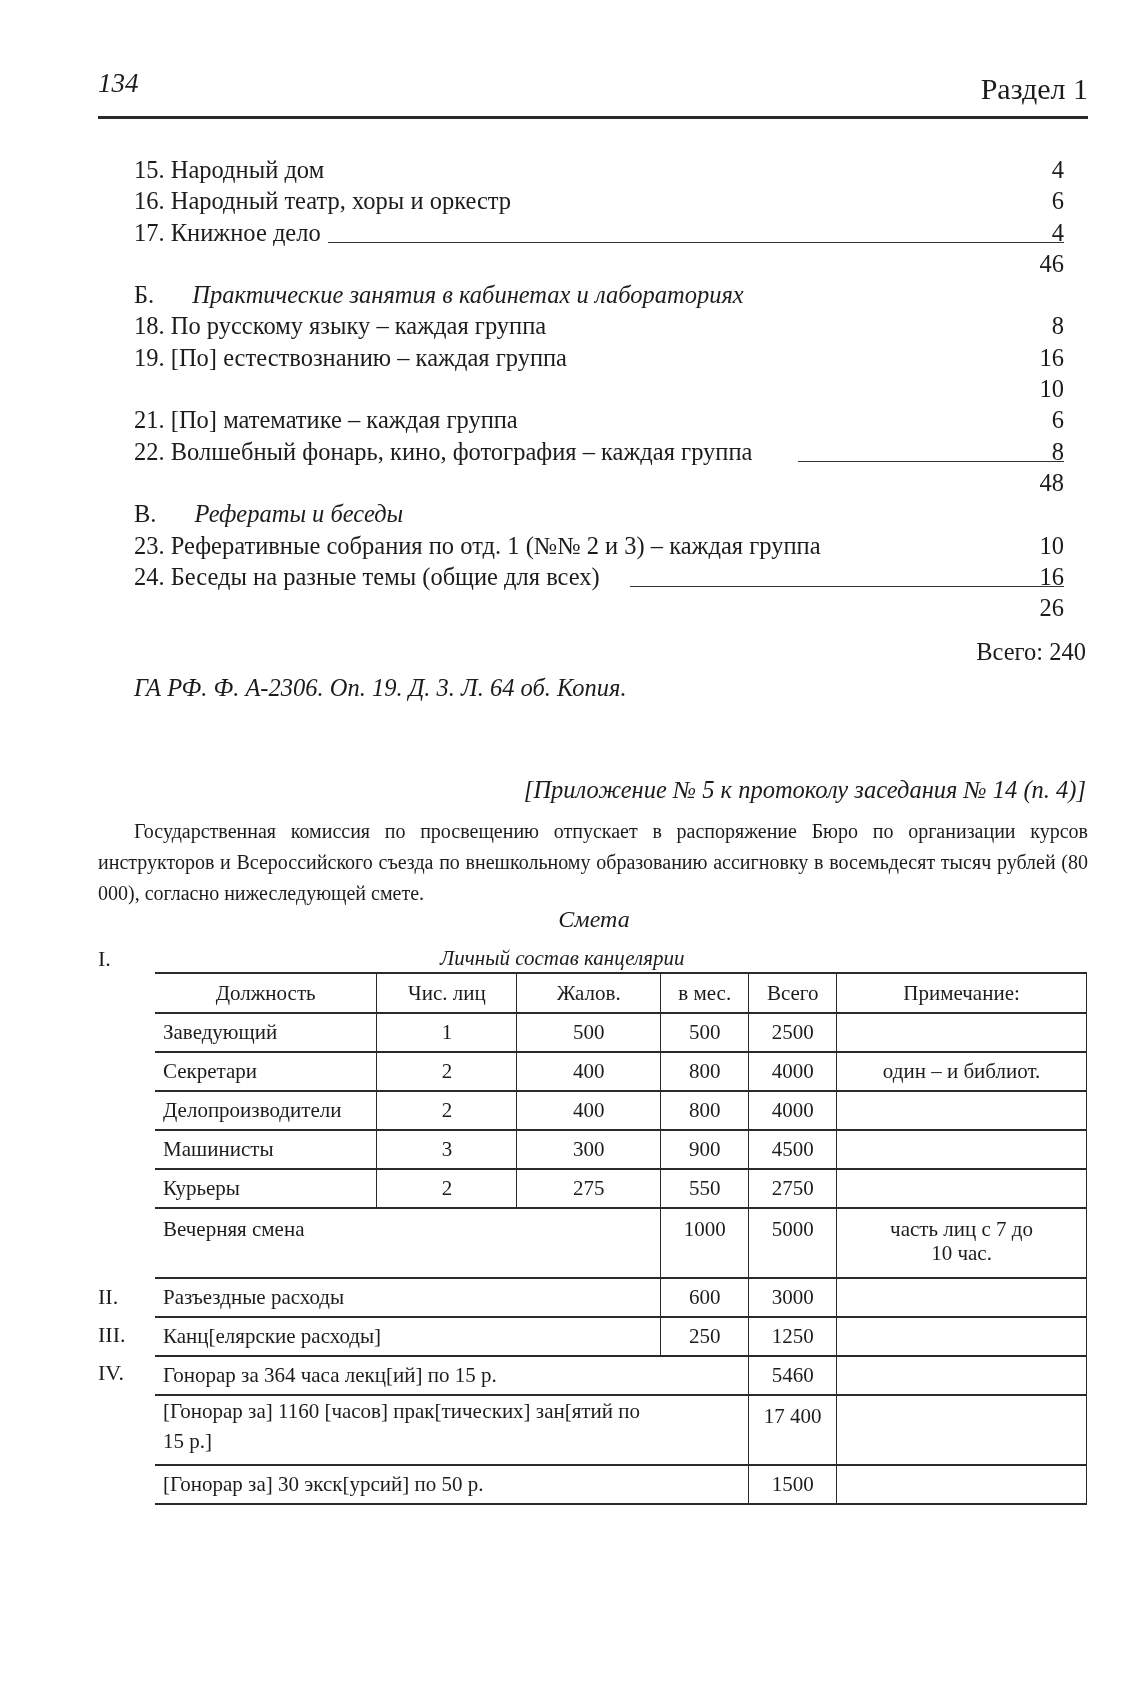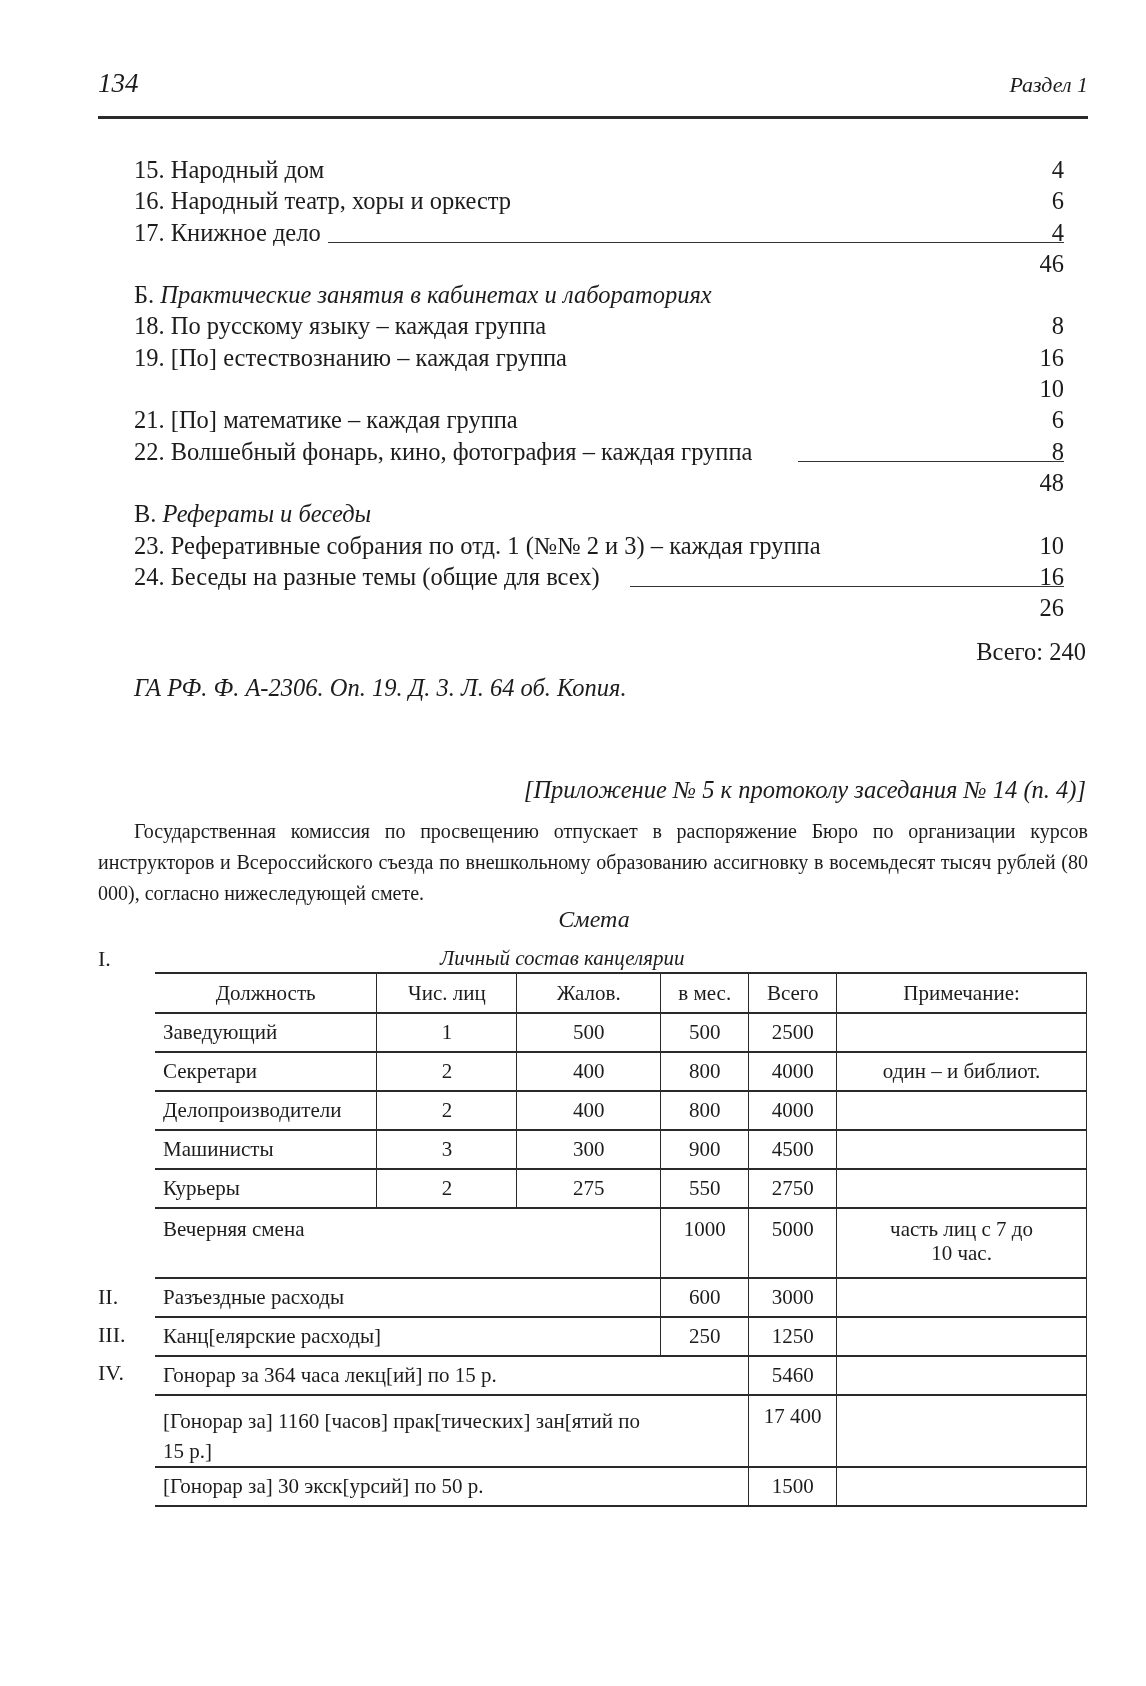--- a/index.html
+++ b/index.html
@@ -1,28 +1,28 @@
 <!DOCTYPE html>
 <html><head>
 <meta charset="utf-8">
 <style>
   html, body { margin: 0; padding: 0; background: #ffffff; }
   body { width: 1146px; height: 1686px; position: relative; overflow: hidden;
          font-family: "Liberation Serif", "DejaVu Serif", serif; color: #1c1c1c; }
   .page { position: absolute; left: 10px; top: 0; width: 1146px; height: 1686px; }
   .hdr-num { position: absolute; left: 88px; top: 68px; font-size: 27px; font-style: italic; }
-  .hdr-sec { position: absolute; right: 68px; top: 72px; font-size: 22px; font-style: italic; }
+  .hdr-sec { position: absolute; right: 68px; top: 72px; font-size: 30px; }
   .hdr-rule { position: absolute; left: 88px; width: 990px; top: 116px; height: 0; border-top: 3px solid #2a2a2a; }
 
   .list { position: absolute; left: 124px; top: 154px; width: 930px; font-size: 24.5px; line-height: 31.3px; }
   .row { position: relative; height: 31.3px; white-space: nowrap; }
   .row .lbl { position: absolute; left: 0; top: 0; }
   .row .val { position: absolute; right: 0; top: 0; text-align: right; }
   .row .ul { position: absolute; top: 25px; height: 0; border-top: 1.5px solid #333; right: 0; }
-  .it { font-style: italic; }
+  .it { font-style: italic; margin-left: 32px; }
   .total { position: absolute; right: 70px; top: 638px; font-size: 24.5px; }
   .source { position: absolute; left: 124px; top: 674px; font-size: 24.5px; font-style: italic; }
   .appendix { position: absolute; right: 70px; top: 776px; font-size: 24.5px; font-style: italic; }
   .para { position: absolute; left: 88px; top: 816px; width: 990px; font-size: 20px; line-height: 31px; text-align: justify; }
   .para .indent { display: inline-block; width: 36px; }
   .smeta-title { position: absolute; left: 0; width: 1146px; top: 906px; text-align: center; font-size: 24px; font-style: italic; padding-left: 22px; box-sizing: border-box; }
   .sec-roman { position: absolute; left: 88px; font-size: 22px; }
   .tbl-caption { position: absolute; left: 430px; top: 946px; font-size: 21px; font-style: italic; }
 
   table.smeta { position: absolute; left: 145px; top: 972px; width: 932px; border-collapse: collapse; font-size: 21px; }
@@ -203,21 +203,21 @@
       <td class="c vl">1250</td>
       <td class="vl" style="border-right:1.5px solid #2a2a2a;"></td>
     </tr>
 
     <tr class="d">
       <td colspan="4">Гонорар за 364 часа лекц[ий] по 15 р.</td>
       <td class="c vl">5460</td>
       <td class="vl" style="border-right:1.5px solid #2a2a2a;"></td>
     </tr>
     <tr class="tall2">
-      <td colspan="4" style="line-height:30px; padding-top:10px;">
+      <td colspan="4" style="line-height:30px; padding-top:0;">
         <span style="display:block;">[Гонорар за] 1160 [часов] прак[тических] зан[ятий по</span>
         <span style="display:block;">15 р.]</span>
       </td>
       <td class="c vl">17 400</td>
       <td class="vl" style="border-right:1.5px solid #2a2a2a;"></td>
     </tr>
     <tr class="d">
       <td colspan="4">[Гонорар за] 30 экск[урсий] по 50 р.</td>
       <td class="c vl">1500</td>
       <td class="vl" style="border-right:1.5px solid #2a2a2a;"></td>

